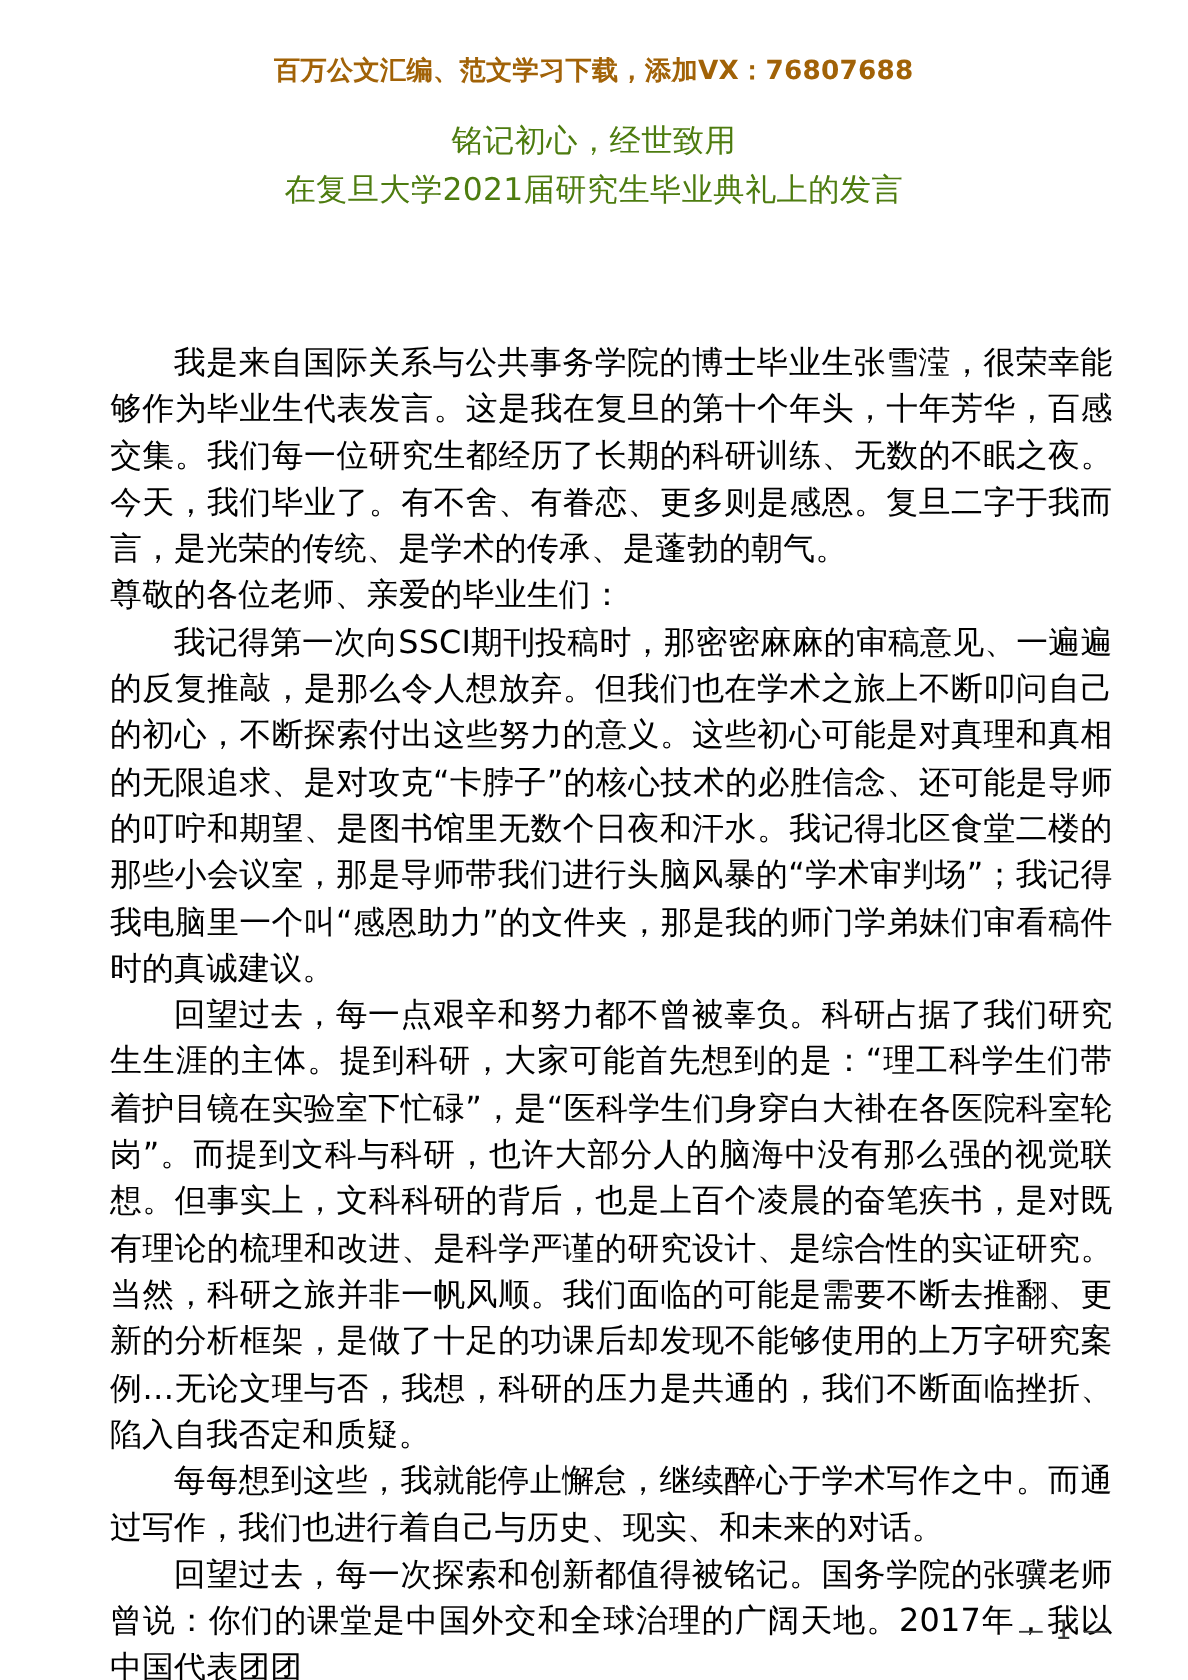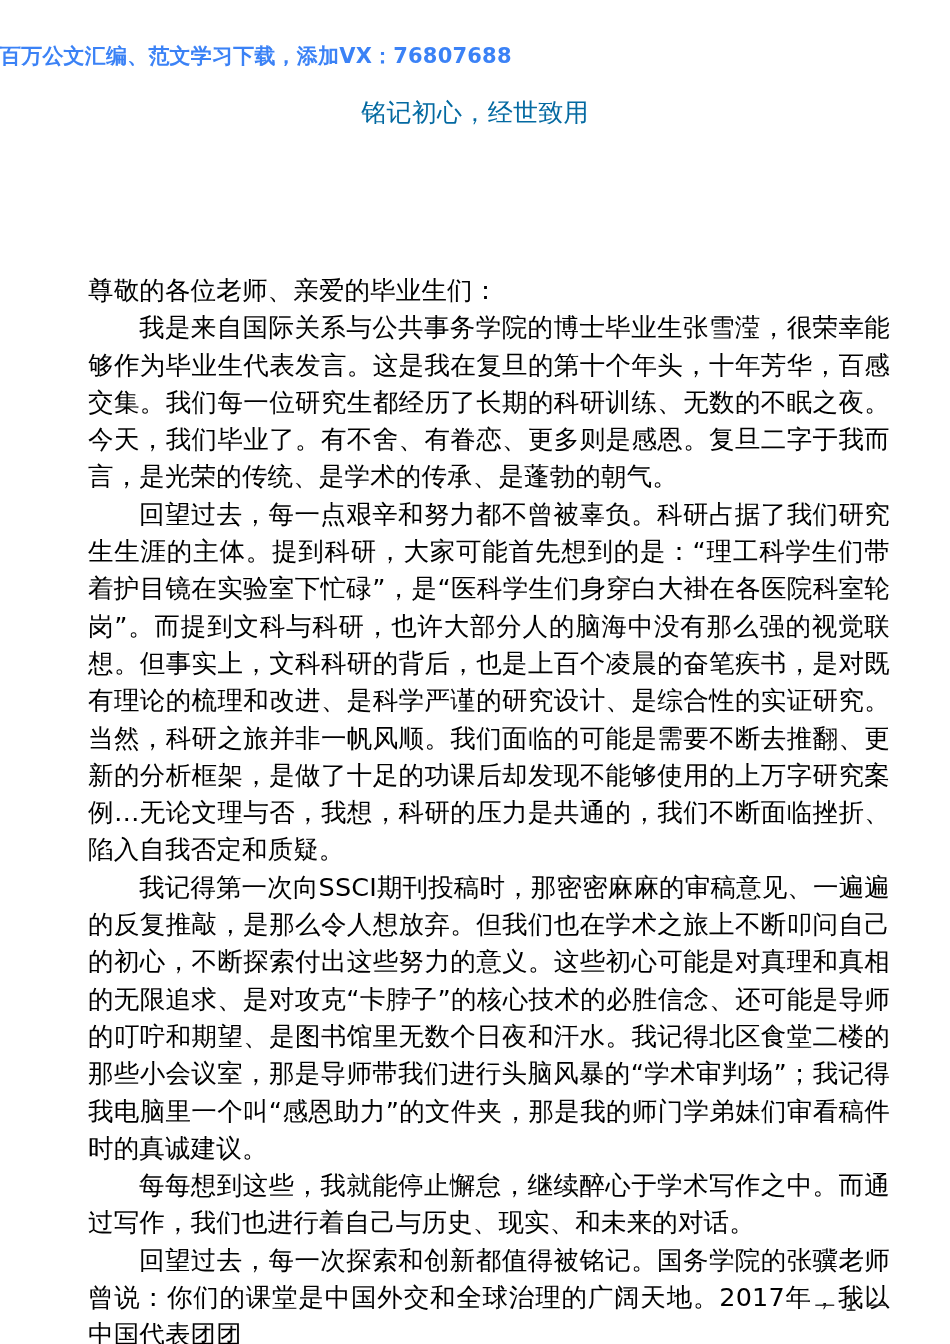--- a/index.html
+++ b/index.html
@@ -18,40 +18,41 @@
     overflow: hidden;
     box-sizing: border-box;
   }
 
   
   .promo-banner {
     position: absolute;
     top: 44px;
     left: 0;
     width: 950px;
-    color: #3b82f6;
+    text-align: center;
+    color: #a16207;
     font-size: 21px;
     font-weight: 700;
     letter-spacing: 0.2px;
     line-height: 1.2;
     white-space: nowrap;
   }
 
   
   .title-block {
     position: absolute;
     top: 93px;
     left: 0;
     width: 950px;
     text-align: center;
   }
   .title-line {
     font-size: 25px;
     line-height: 39px;
-    color: #0369a1;
+    color: #4d7c0f;
     letter-spacing: 0.3px;
     white-space: nowrap;
     text-align: center;
   }
 
   
   .body-text {
     position: absolute;
     top: 272px;
     left: 88px;
@@ -87,26 +88,27 @@
 </style>
 </head>
 <body>
 
 <div class="page">
 
   <div class="promo-banner">百万公文汇编、范文学习下载，添加VX：76807688</div>
 
   <div class="title-block">
     <div class="title-line">铭记初心，经世致用</div>
+    <div class="title-line">在复旦大学2021届研究生毕业典礼上的发言</div>
   </div>
 
   <div class="body-text">
+    <p class="para indent">我是来自国际关系与公共事务学院的博士毕业生张雪滢，很荣幸能够作为毕业生代表发言。这是我在复旦的第十个年头，十年芳华，百感交集。我们每一位研究生都经历了长期的科研训练、无数的不眠之夜。今天，我们毕业了。有不舍、有眷恋、更多则是感恩。复旦二字于我而言，是光荣的传统、是学术的传承、是蓬勃的朝气。</p>
     <p class="para">尊敬的各位老师、亲爱的毕业生们：</p>
-    <p class="para indent">我是来自国际关系与公共事务学院的博士毕业生张雪滢，很荣幸能够作为毕业生代表发言。这是我在复旦的第十个年头，十年芳华，百感交集。我们每一位研究生都经历了长期的科研训练、无数的不眠之夜。今天，我们毕业了。有不舍、有眷恋、更多则是感恩。复旦二字于我而言，是光荣的传统、是学术的传承、是蓬勃的朝气。</p>
+    <p class="para indent">我记得第一次向SSCI期刊投稿时，那密密麻麻的审稿意见、一遍遍的反复推敲，是那么令人想放弃。但我们也在学术之旅上不断叩问自己的初心，不断探索付出这些努力的意义。这些初心可能是对真理和真相的无限追求、是对攻克“卡脖子”的核心技术的必胜信念、还可能是导师的叮咛和期望、是图书馆里无数个日夜和汗水。我记得北区食堂二楼的那些小会议室，那是导师带我们进行头脑风暴的“学术审判场”；我记得我电脑里一个叫“感恩助力”的文件夹，那是我的师门学弟妹们审看稿件时的真诚建议。</p>
     <p class="para indent">回望过去，每一点艰辛和努力都不曾被辜负。科研占据了我们研究生生涯的主体。提到科研，大家可能首先想到的是：“理工科学生们带着护目镜在实验室下忙碌”，是“医科学生们身穿白大褂在各医院科室轮岗”。而提到文科与科研，也许大部分人的脑海中没有那么强的视觉联想。但事实上，文科科研的背后，也是上百个凌晨的奋笔疾书，是对既有理论的梳理和改进、是科学严谨的研究设计、是综合性的实证研究。当然，科研之旅并非一帆风顺。我们面临的可能是需要不断去推翻、更新的分析框架，是做了十足的功课后却发现不能够使用的上万字研究案例…无论文理与否，我想，科研的压力是共通的，我们不断面临挫折、陷入自我否定和质疑。</p>
-    <p class="para indent">我记得第一次向SSCI期刊投稿时，那密密麻麻的审稿意见、一遍遍的反复推敲，是那么令人想放弃。但我们也在学术之旅上不断叩问自己的初心，不断探索付出这些努力的意义。这些初心可能是对真理和真相的无限追求、是对攻克“卡脖子”的核心技术的必胜信念、还可能是导师的叮咛和期望、是图书馆里无数个日夜和汗水。我记得北区食堂二楼的那些小会议室，那是导师带我们进行头脑风暴的“学术审判场”；我记得我电脑里一个叫“感恩助力”的文件夹，那是我的师门学弟妹们审看稿件时的真诚建议。</p>
     <p class="para indent">每每想到这些，我就能停止懈怠，继续醉心于学术写作之中。而通过写作，我们也进行着自己与历史、现实、和未来的对话。</p>
     <p class="para indent">回望过去，每一次探索和创新都值得被铭记。国务学院的张骥老师曾说：你们的课堂是中国外交和全球治理的广阔天地。2017年，我以中国代表团团</p>
   </div>
 
   <div class="page-footer">— 1 —</div>
 
 </div>
 
 </body></html>

